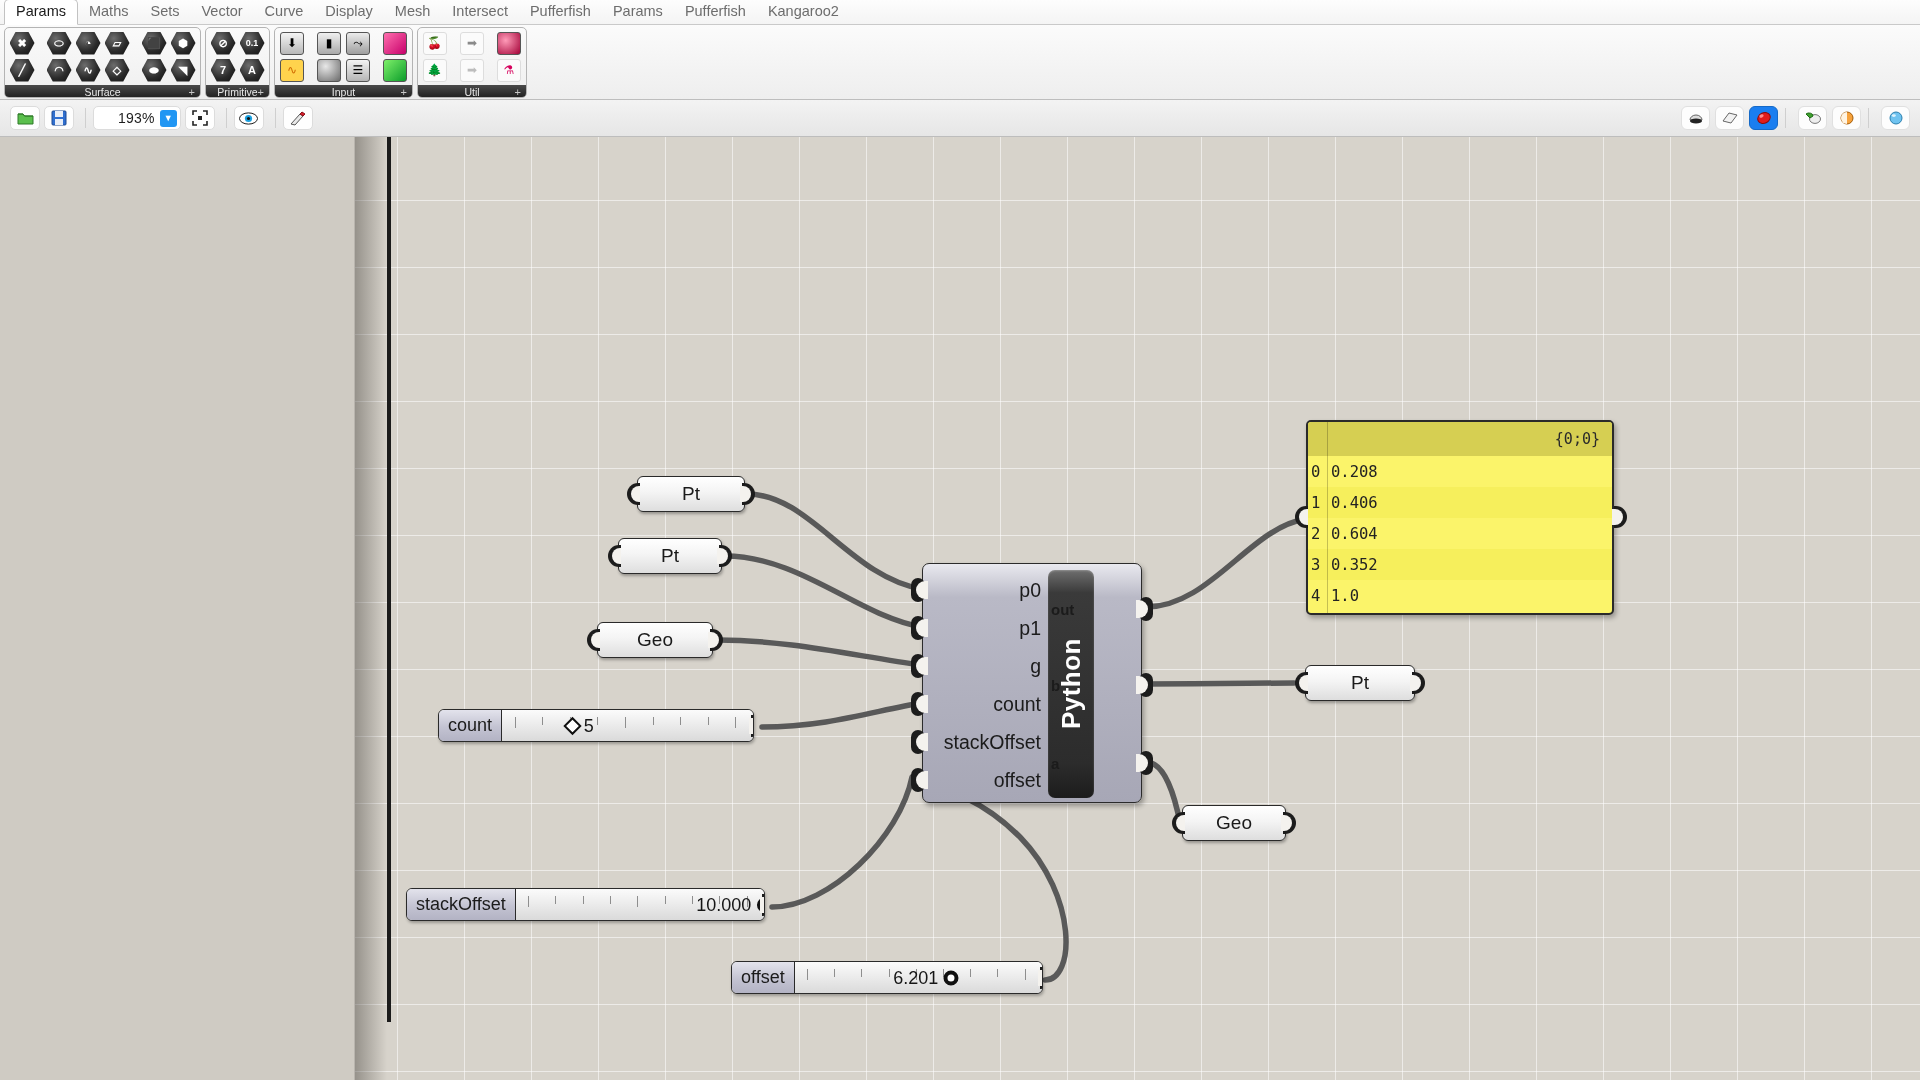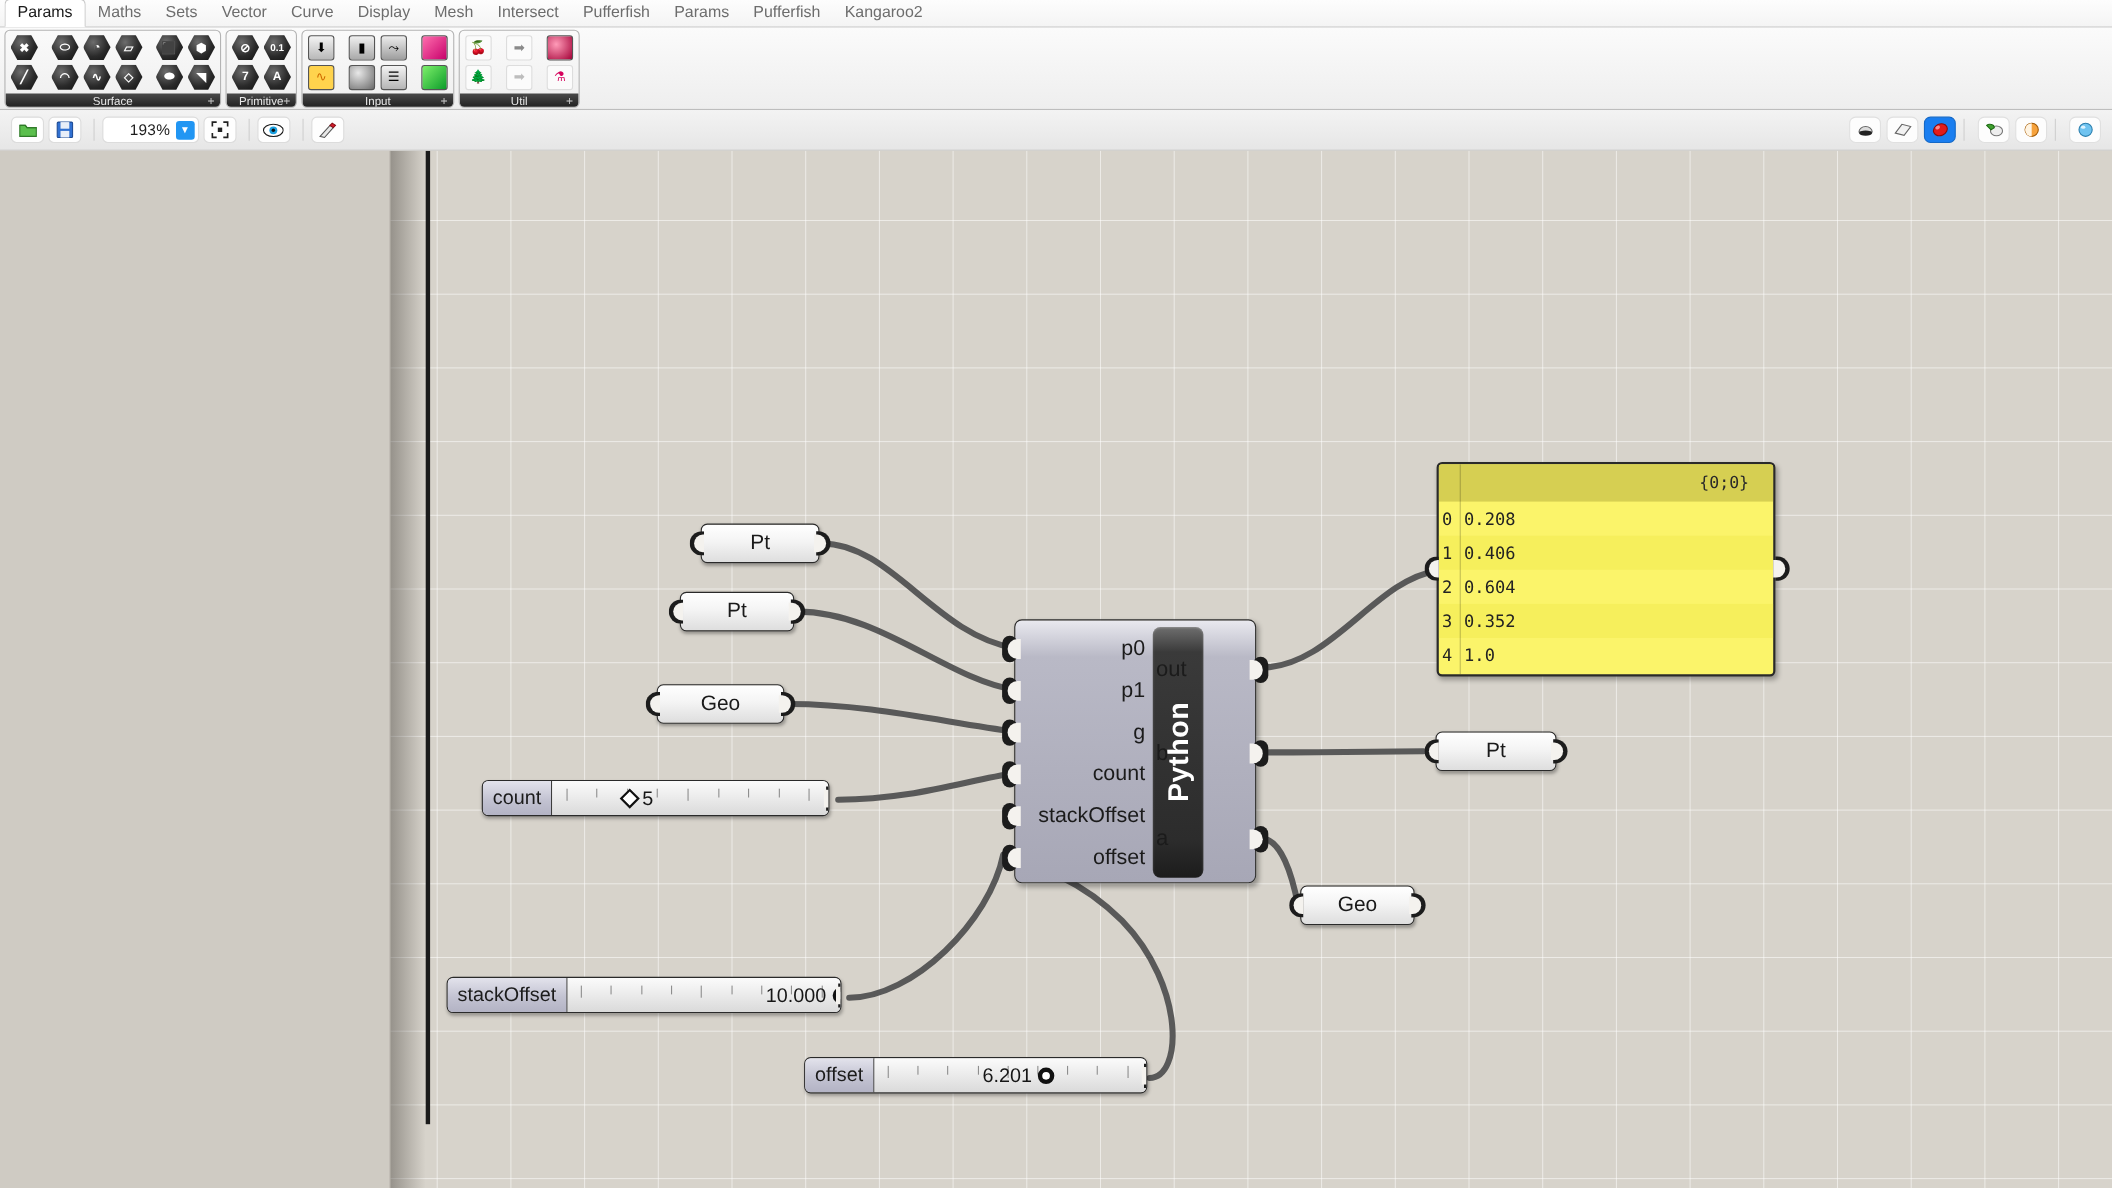--- a/index.html
+++ b/index.html
@@ -234,22 +234,23 @@
     transform: rotate(180deg);
     letter-spacing: .5px;
   }
   .py-in {
     position: absolute; right: 100px;
     font-size: 19.5px; color: #1b1b1b; white-space: nowrap;
     transform: translateY(-50%);
   }
   .py-out {
     position: absolute; left: 128px;
-    font-size: 20px; color: #1b1b1b; white-space: nowrap;
+    font-size: 15px; color: #1b1b1b; white-space: nowrap;
     transform: translateY(-50%);
+    font-weight: bold;
   }
   .pygrip {
     position:absolute; width: 14px; height: 24px; transform: translateY(-50%);
   }
   .pygrip.in  { left: -12px; }
   .pygrip.out { right: -12px; }
   .pygrip::before {
     content:''; position:absolute; inset:0; background:#1c1c1c; border-radius: 12px;
   }
   .pygrip.in::after {
@@ -268,21 +269,21 @@
     background: #fbf46a;
     border: 2.2px solid #2a2a2a;
     border-radius: 5px;
     box-shadow: 2px 3px 5px rgba(0,0,0,.30);
     overflow: hidden;
     font-family: "DejaVu Sans Mono", monospace;
   }
   #panel-header {
     height: 34px; background: #d6cf52;
     display:flex; align-items:center; justify-content:flex-end;
-    padding-right: 22px;
+    padding-right: 12px;
     font-size: 15px; color: #2a2a2a;
   }
   .panel-row {
     height: 31px; display:flex; align-items:center;
     font-size: 15.5px; color: #232323;
   }
   .panel-row.alt { background: #f6ef5c; }
   .panel-idx { width: 16px; text-align: left; padding-left: 3px; }
   .panel-val { padding-left: 7px; }
   #panel-gutter {

